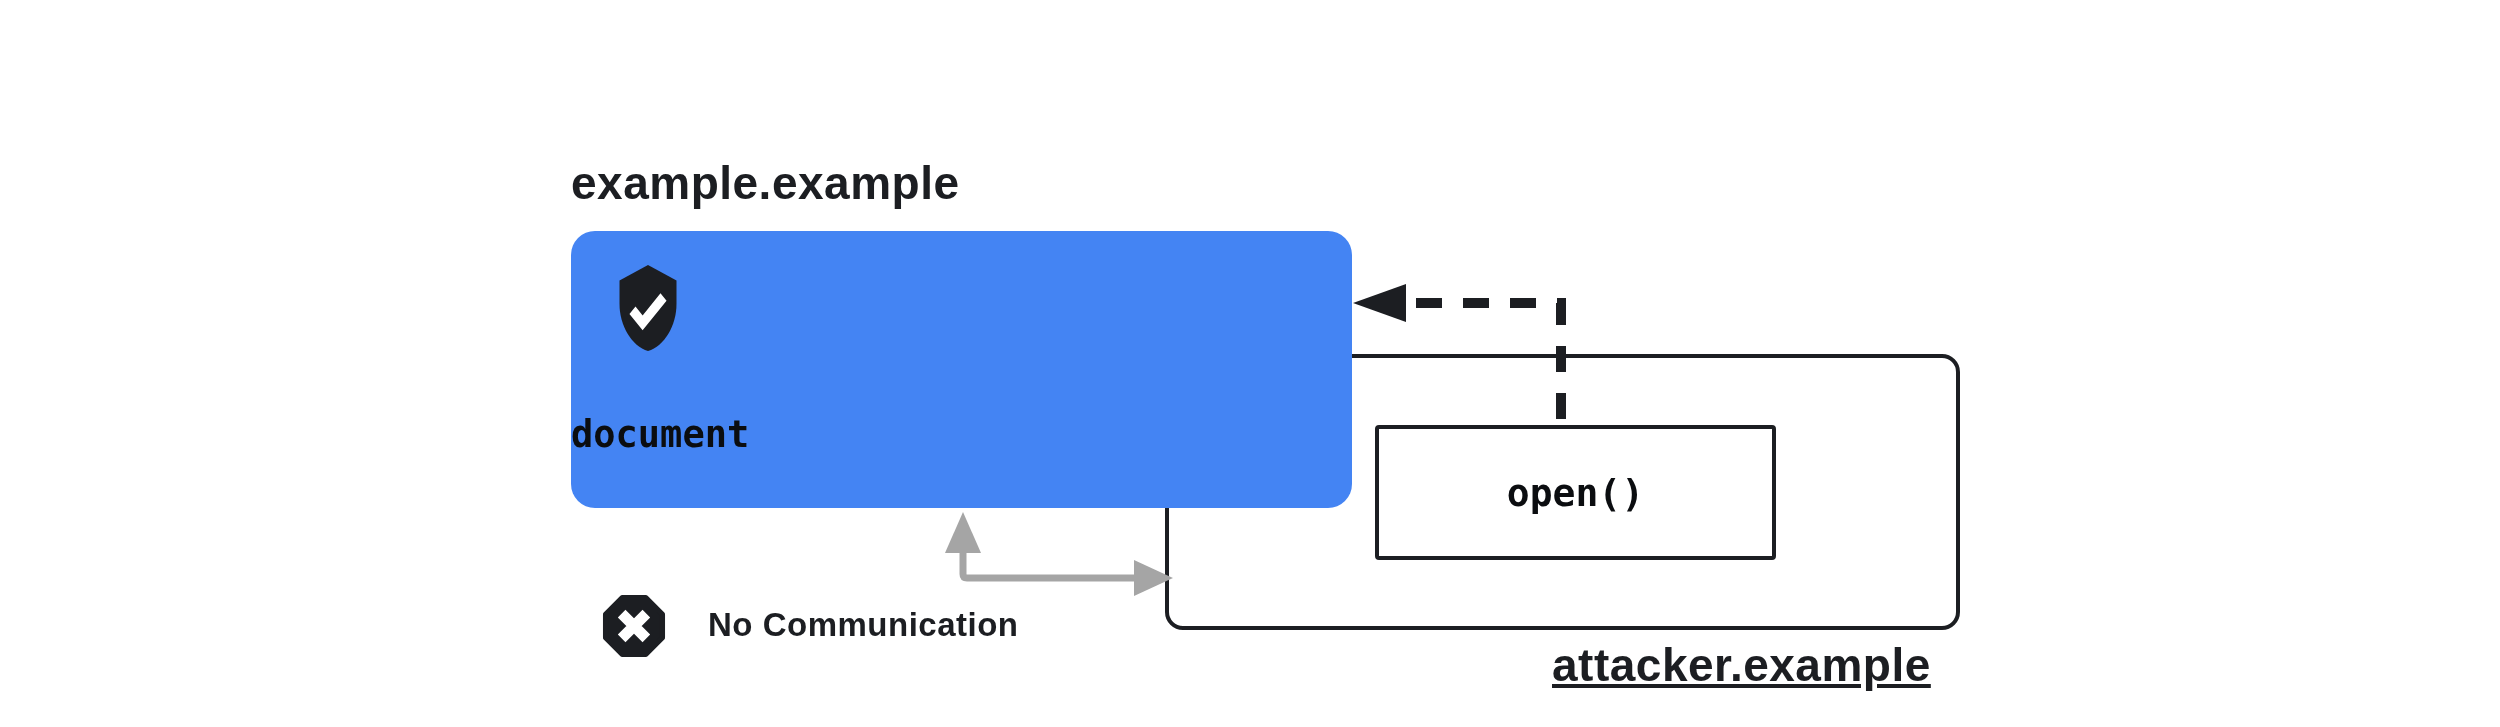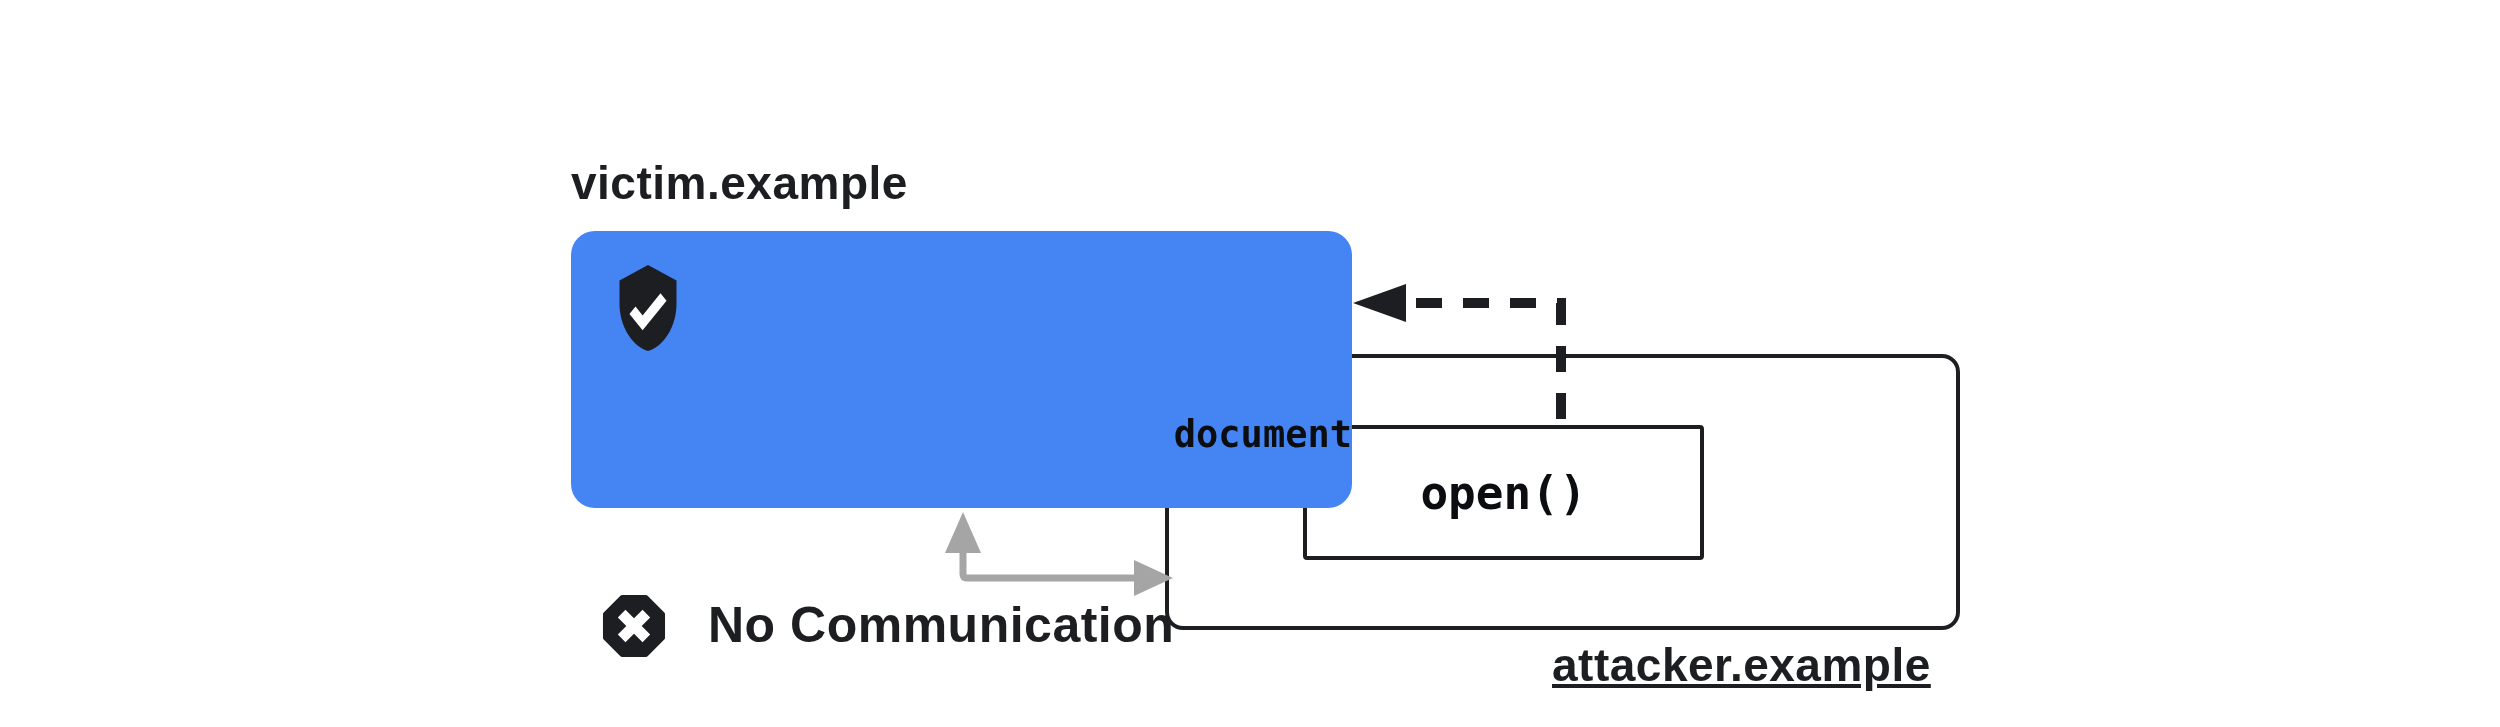--- a/index.html
+++ b/index.html
@@ -39,50 +39,50 @@
   }
   .shield-icon{
     position:absolute;
     left:39px;top:30px;
     width:76px;height:94px;
   }
   .victim-text{
     position:absolute;
     left:0;top:94px;
     width:100%;
-    text-align:right;
+    text-align:left;
     font-family:"DejaVu Sans Mono",monospace;
     font-weight:bold;
     font-size:37px;
     line-height:44px;
     color:#0b0d10;
     white-space:pre;
   }
 
   .attacker-box{
     position:absolute;
     left:1165px;top:354px;
     width:795px;height:276px;
     border:4px solid var(--ink);
     border-radius:18px;
     background:transparent;
     z-index:1;
   }
   .open-box{
     position:absolute;
-    left:1303px;top:425px;
+    left:1375px;top:425px;
     width:401px;height:135px;
     border:4px solid var(--ink);
     border-radius:4px;
     background:var(--background);
     z-index:1;
     display:flex;align-items:center;justify-content:center;
     font-family:"DejaVu Sans Mono",monospace;
     font-weight:bold;
-    font-size:46px;
+    font-size:38px;
     color:#0b0d10;
   }
 
   .overlay{
     position:absolute;
     left:0;top:0;
     width:2500px;height:727px;
     z-index:3;
     pointer-events:none;
   }
@@ -94,34 +94,34 @@
   .blocked-x-icon{
     position:absolute;
     left:595px;top:588px;
     width:78px;height:76px;
     z-index:2;
   }
   .nocomm-label{
     position:absolute;
     left:708px;top:599px;
     font-weight:bold;
-    font-size:50px;
+    font-size:33px;
     line-height:52px;
     color:var(--ink);
     letter-spacing:0.5px;
     white-space:nowrap;
     z-index:2;
   }
 </style>
 </head>
 <body>
 
 <div class="canvas">
 
-  <div class="domain-label victim-label">victim.example</div>
+  <div class="domain-label victim-label">example.example</div>
 
   <div class="victim-box">
     <svg class="shield-icon" viewBox="0 0 24 24" preserveAspectRatio="none" aria-hidden="true">
       <path class="ink-fill" d="M12 1 3 5v6c0 5.55 3.84 10.74 9 12 5.16-1.26 9-6.45 9-12V5Z"></path>
       <path d="M7.1 12.6 10.3 15.8 16.9 9.2" fill="none" stroke="#ffffff" stroke-width="2.7"></path>
     </svg>
     <div class="victim-text">
       <div>document</div>
     </div>
   </div>

